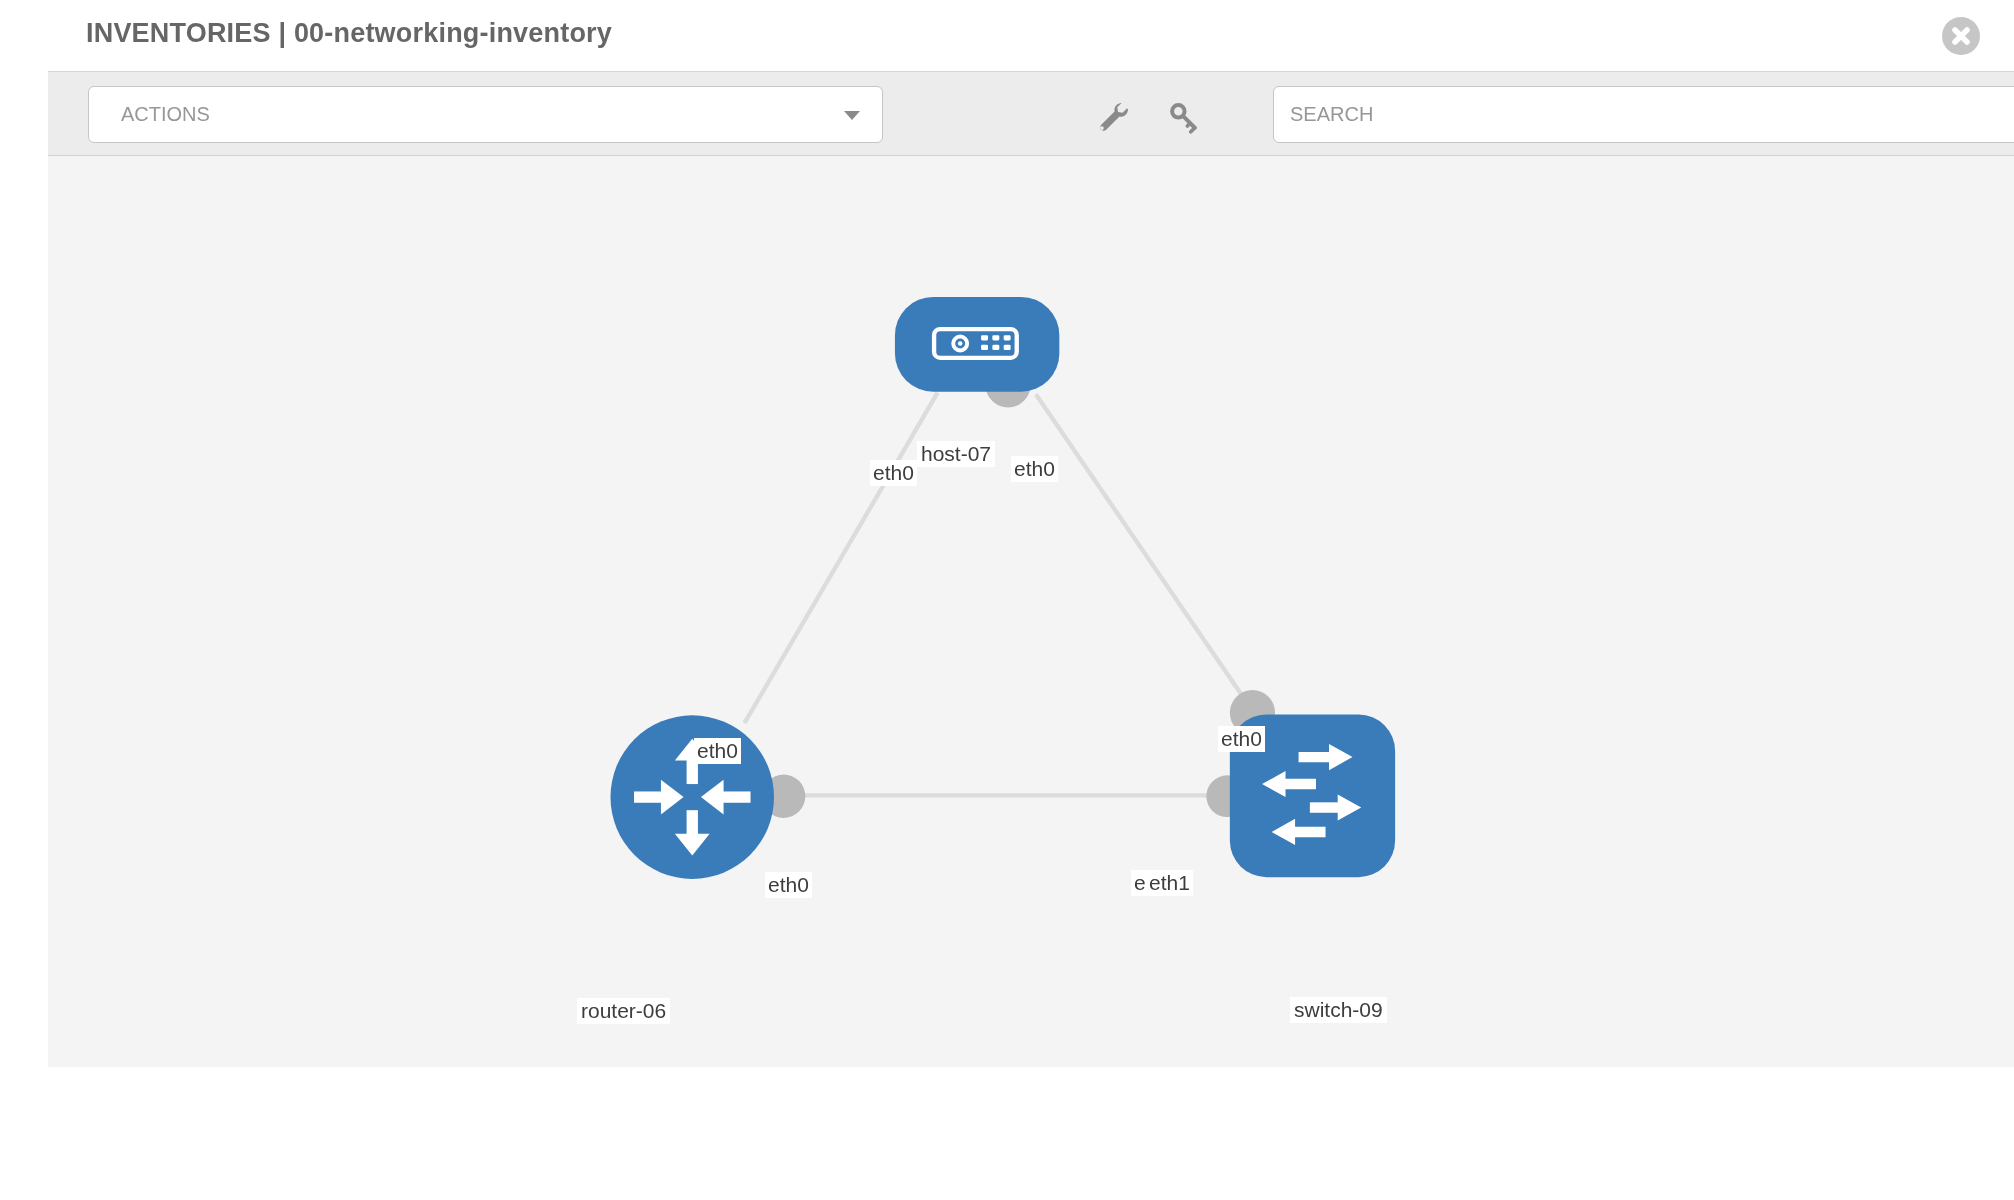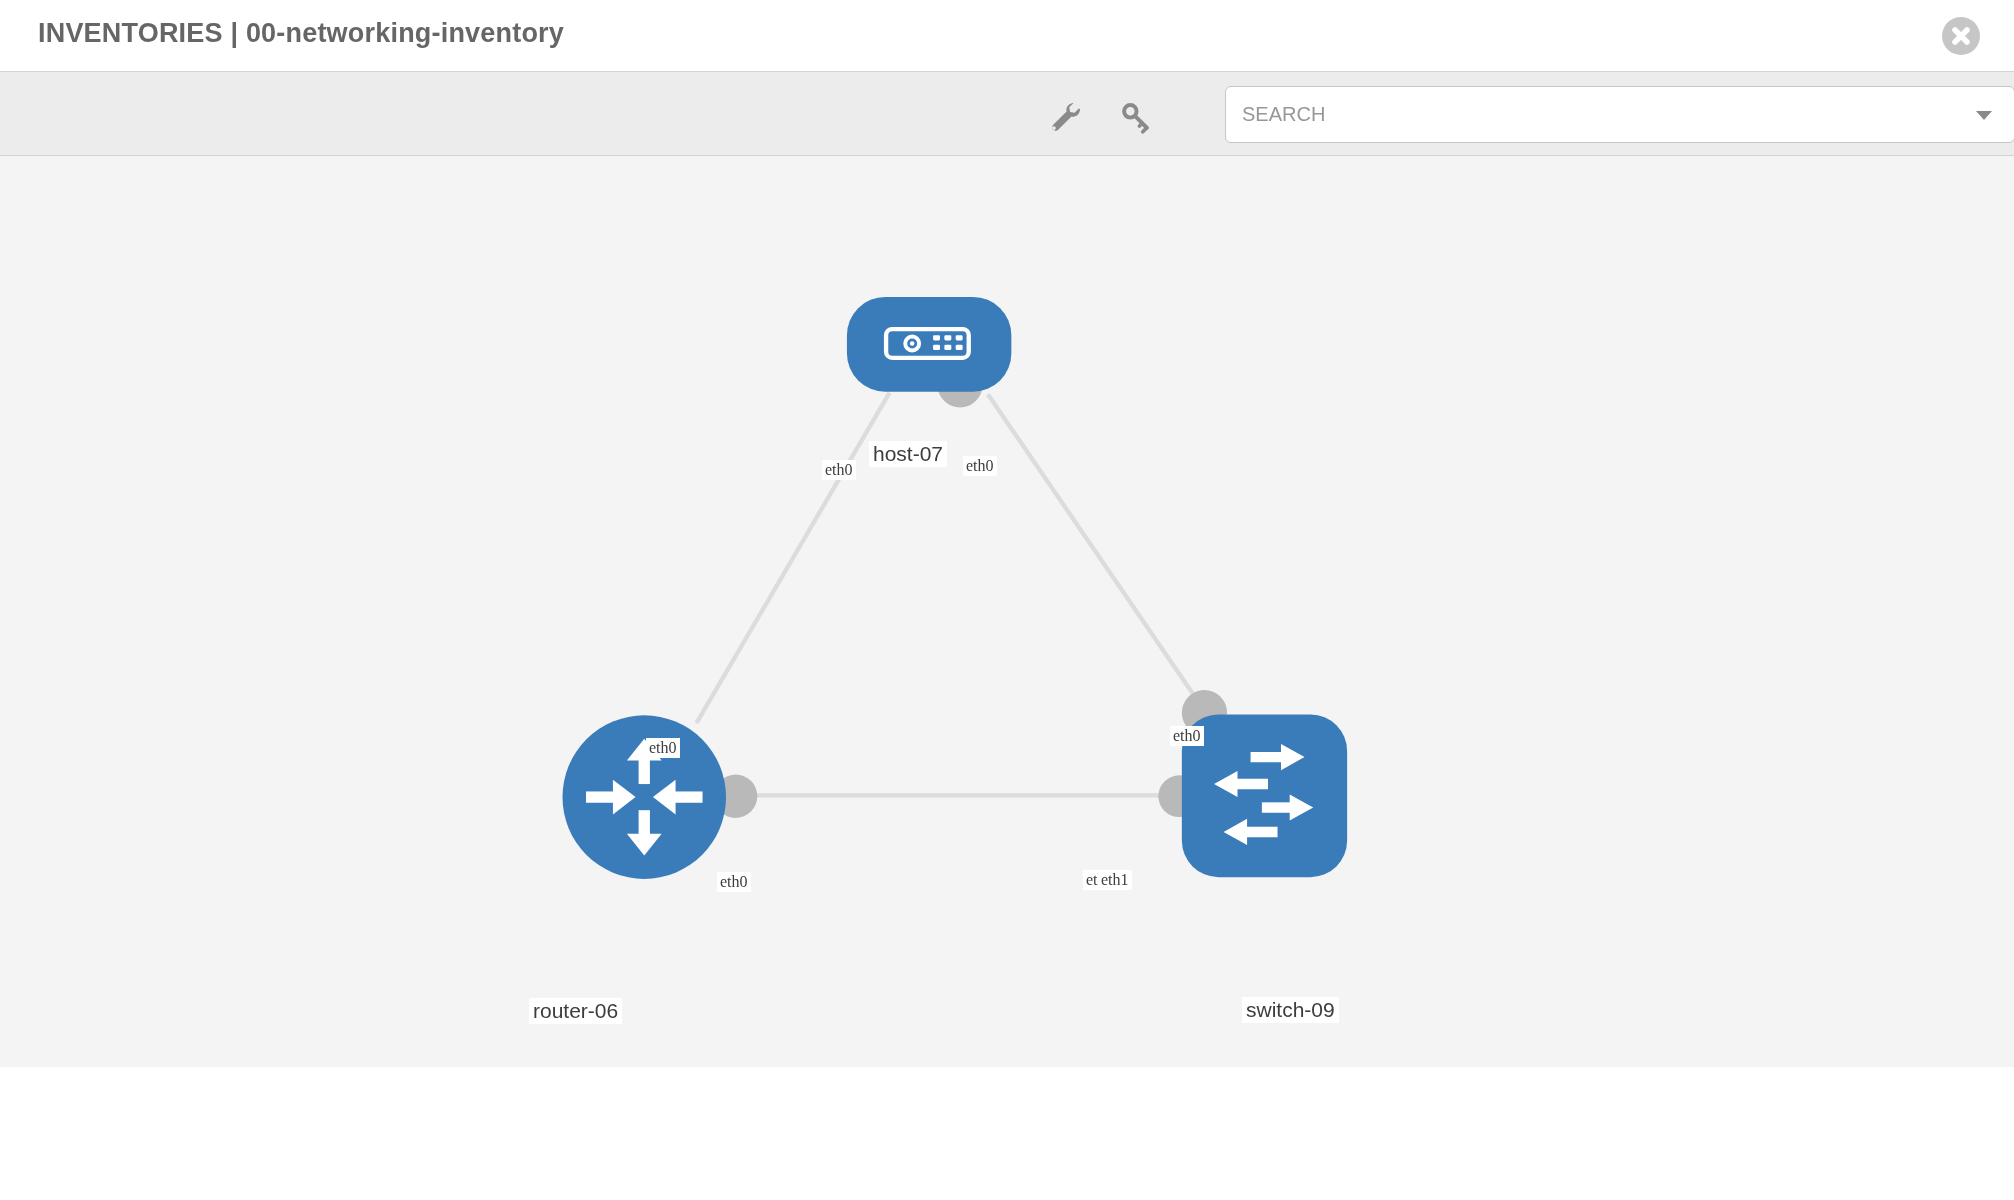--- a/index.html
+++ b/index.html
@@ -1,18 +1,18 @@
 <!DOCTYPE html>
 <html><head>
 <meta charset="utf-8">
 <style>
   * { margin:0; padding:0; box-sizing:border-box; }
   html,body { width:2014px; height:1200px; }
   body { font-family:"Liberation Sans", sans-serif; background:#fff; }
-  .app { position:relative; width:2014px; height:1067px; overflow:hidden; }
+  .app { position:relative; width:2014px; height:1067px; overflow:hidden;padding-left:48px; }
 
   
   .hdr { position:relative; height:71px; background:#ffffff; }
   .hdr h1 { position:absolute; left:38px; top:18px; font-size:27px; font-weight:bold; color:#666; letter-spacing:0.2px; }
   .close-btn { position:absolute; right:34px; top:17px; width:38px; height:38px; border-radius:50%;
                background:#c6c6c6; display:flex; align-items:center; justify-content:center; cursor:pointer; }
 
   
   .toolbar { position:relative; height:85px; background:#ececec; border-top:1px solid #d4d4d4; border-bottom:1px solid #d2d2d2; }
   .select { position:absolute; top:14px; height:57px; background:#fff; border:1px solid #c6c6c6; border-radius:6px;
@@ -24,21 +24,21 @@
   .select.search  { left:1185px; width:790px; padding-left:16px;margin-left:40px; }
   .tool-icon { position:absolute; top:27px; width:36px; height:36px; display:flex; align-items:center; justify-content:center; cursor:pointer; }
   .tool-icon.wrench { left:1047px; }
   .tool-icon.key    { left:1118px; }
 
   
   .canvas { position:relative; height:1043px; background:#f4f4f4; }
   .topo-svg { position:absolute; left:0; top:0; }
   .nodelabel, .portlabel { position:absolute; background:#ffffff; color:#3d3d3d; white-space:nowrap; }
   .nodelabel { font-size:21px; padding:1px 4px; }
-  .portlabel { font-size:16px; padding:1px 3px;font-family:Liberation Serif, serif; }
+  .portlabel { font-size:21px; padding:1px 3px; }
 
   
   #lbl-host    { left:869px;  top:285px; }
   #lbl-router  { left:529px;  top:842px; }
   #lbl-switch  { left:1242px; top:841px; }
   #p-host-left    { left:822px;  top:304px; }
   #p-host-right   { left:963px;  top:300px; }
   #p-router-top   { left:646px;  top:582px; }
   #p-switch-top   { left:1170px; top:570px; }
   #p-router-right { left:717px;  top:716px; }
@@ -70,20 +70,24 @@
     <h1>INVENTORIES | 00-networking-inventory</h1>
     <div class="close-btn">
       <svg width="20" height="20" viewBox="0 0 20 20">
         <line x1="4" y1="4" x2="16" y2="16" stroke="#fff" stroke-width="5.5" stroke-linecap="round"></line>
         <line x1="16" y1="4" x2="4" y2="16" stroke="#fff" stroke-width="5.5" stroke-linecap="round"></line>
       </svg>
     </div>
   </div>
 
   <div class="toolbar">
+    <div class="select actions">
+      <span class="sel-text">ACTIONS</span>
+      <span class="caret"></span>
+    </div>
 
     <div class="tool-icon wrench">
       <svg width="34" height="34" viewBox="0 0 24 24">
         <path fill="#8a8a8a" d="M22.6 6.7c0 .7-.3 1.7-.8 2.6-1.1 1.9-3.1 2.8-5.2 2.3l-9.4 9.4c-1 1-2.5 1-3.5 0s-1-2.5 0-3.5l9.4-9.4c-.5-2.1.4-4.1 2.3-5.2.9-.5 1.9-.8 2.6-.8L15 5.2l.6 3.2 3.2.6 3.1-3.1zM5.5 19.8a1.3 1.3 0 1 0-2.6 0 1.3 1.3 0 0 0 2.6 0z"></path>
       </svg>
     </div>
     <div class="tool-icon key">
       <svg width="34" height="34" viewBox="0 0 24 24">
         <circle cx="8" cy="8" r="4.4" fill="none" stroke="#8a8a8a" stroke-width="2.8"></circle>
         <line x1="11.4" y1="11.4" x2="19.6" y2="19.6" stroke="#8a8a8a" stroke-width="2.8" stroke-linecap="round"></line>

